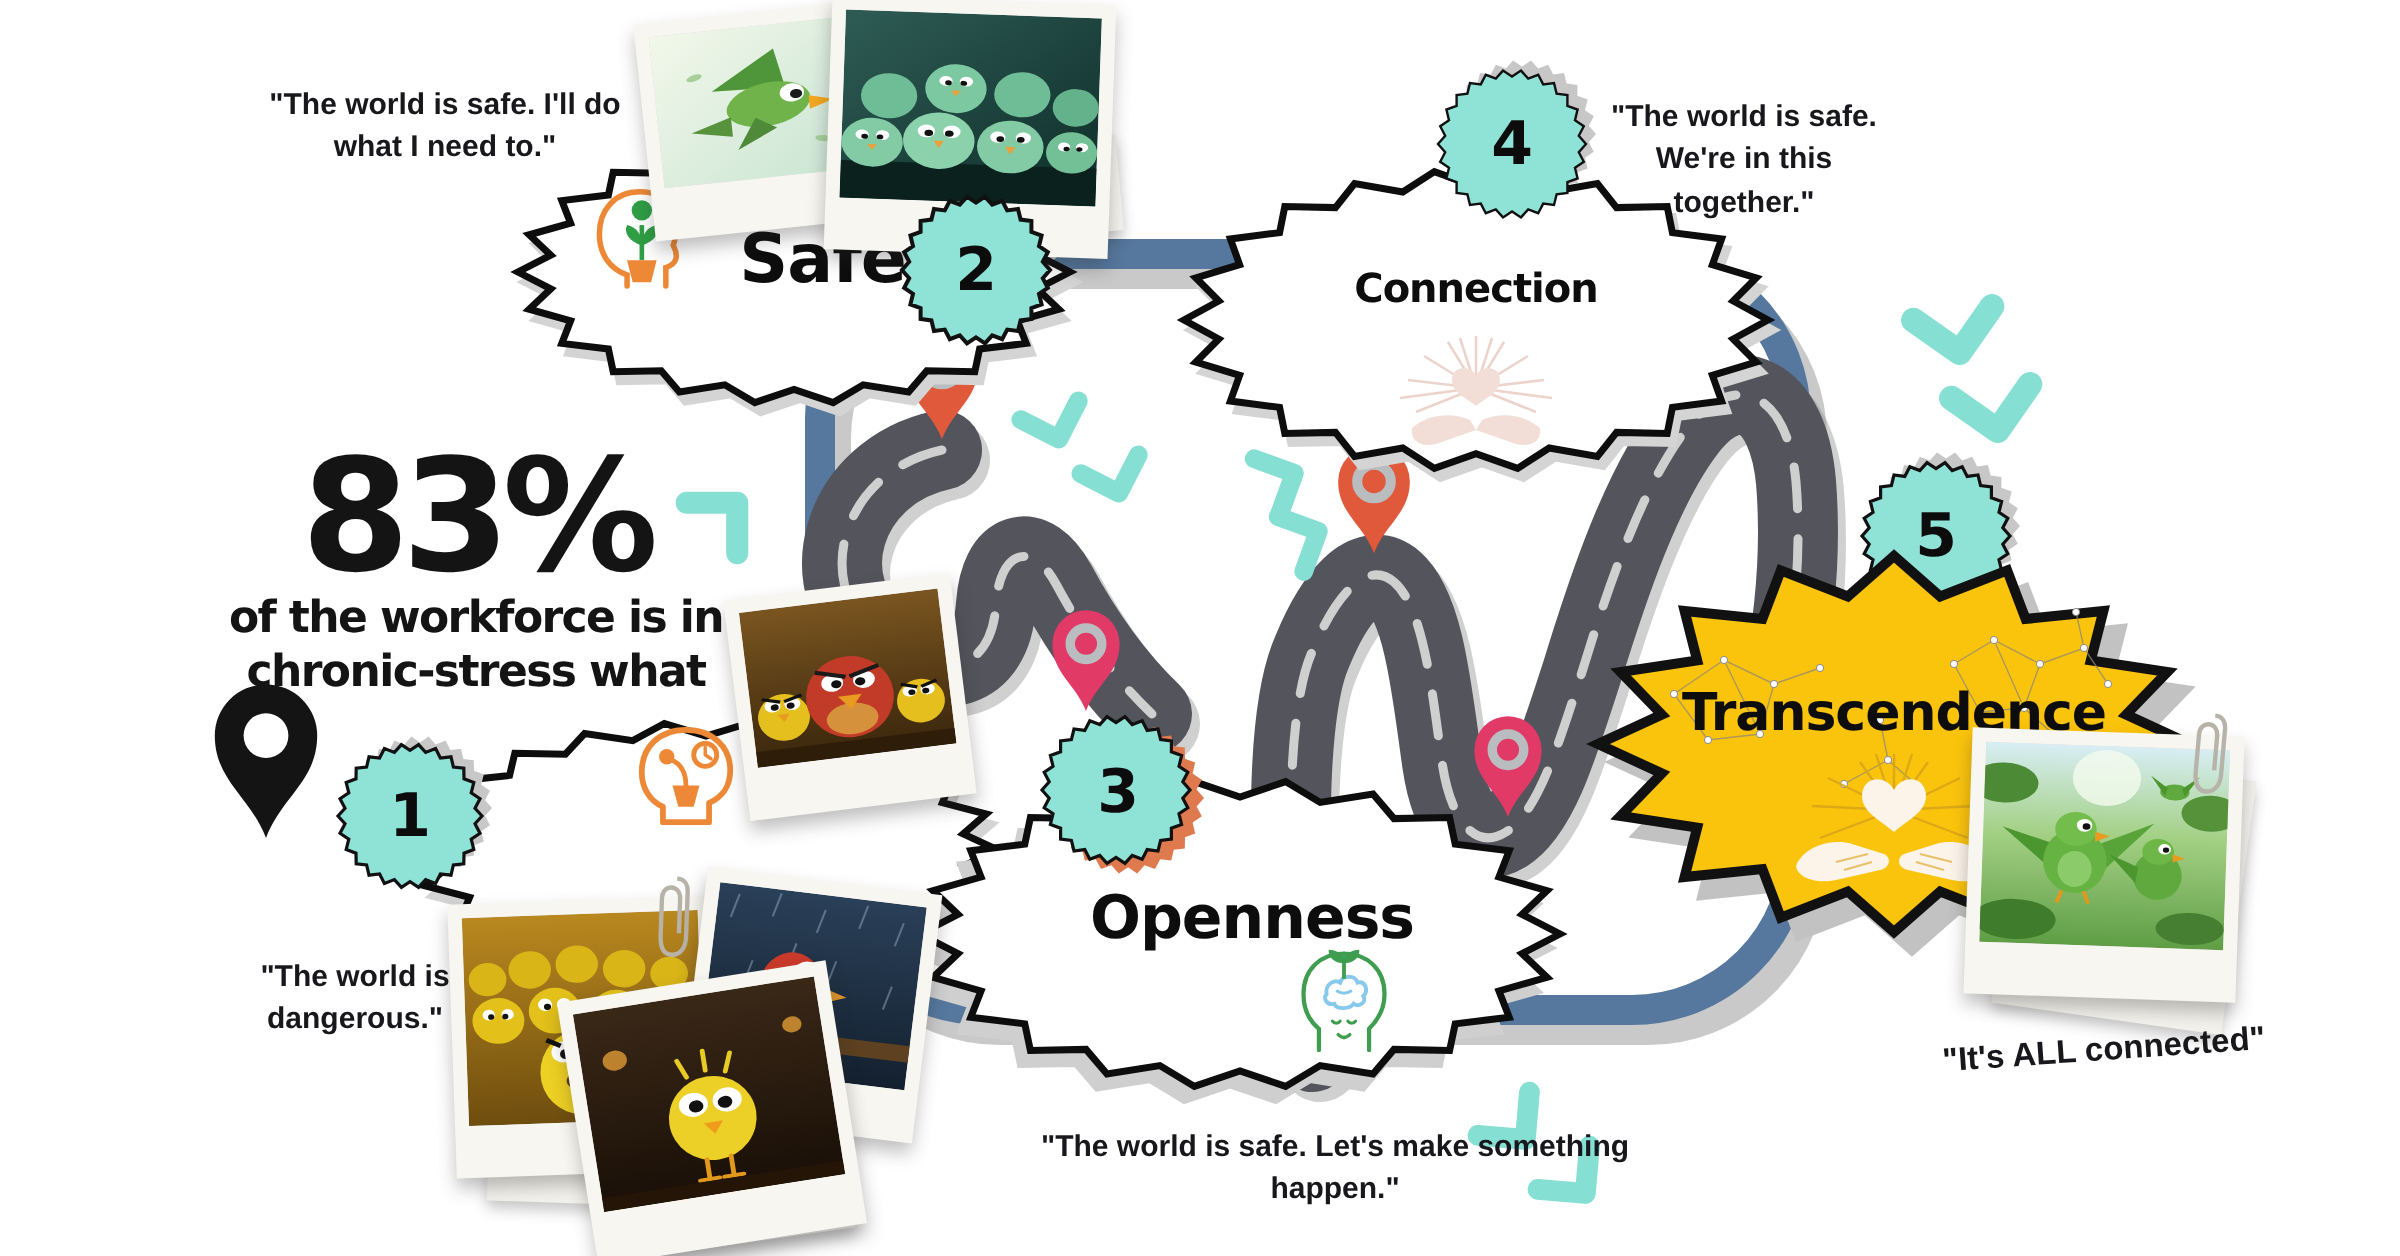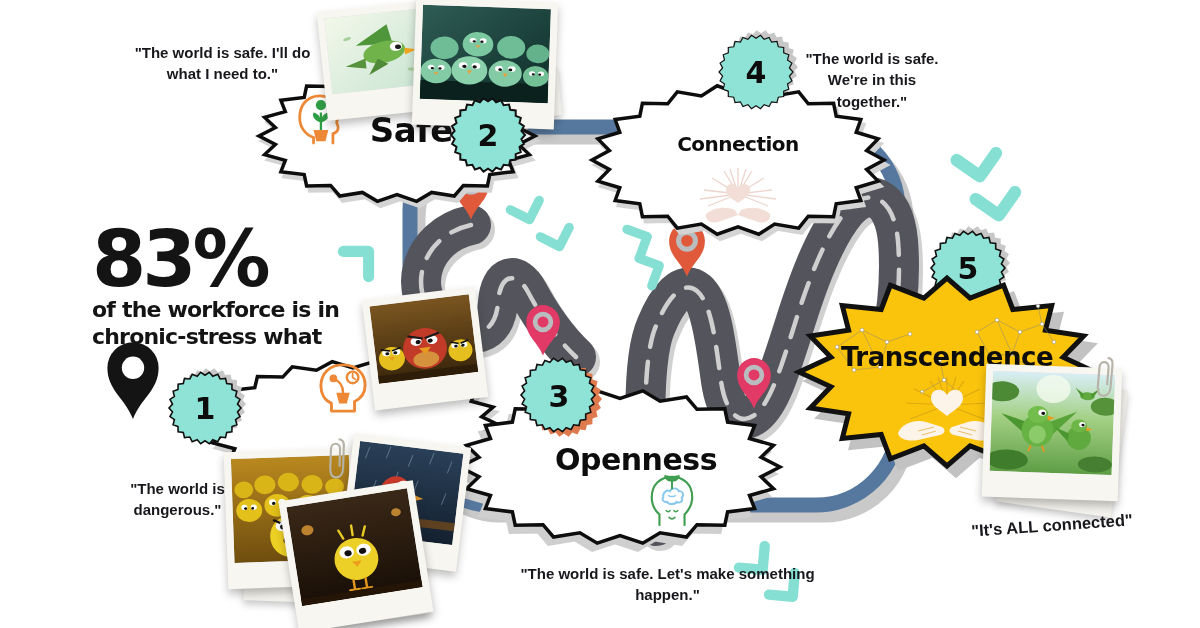--- a/index.html
+++ b/index.html
@@ -14,21 +14,21 @@
   .cloud .bubble{position:absolute;left:0;top:0;width:100%;height:100%;filter:drop-shadow(3px 5px 0 #d4d4d4);}
   .cloud-label{position:absolute;text-align:center;font-family:"DejaVu Sans",sans-serif;font-weight:bold;
                color:#0d0d0d;letter-spacing:-0.5px;}
   .cloud-icon{position:absolute;}
   .badge{position:absolute;width:90px;height:90px;}
   .badge svg{position:absolute;left:0;top:0;}
   .badge-num{position:absolute;left:0;top:0;right:0;bottom:0;display:flex;align-items:center;justify-content:center;
              font-family:"DejaVu Sans",sans-serif;font-weight:bold;font-size:30px;color:#0c0c0c;}
   .quote{position:absolute;text-align:center;font-weight:bold;font-size:15px;color:#17171c;line-height:1.42;}
   .quote.big{font-size:16.5px;}
-  .stat{position:absolute;left:92px;top:224px;width:292px;text-align:left;color:#141414;}
+  .stat{position:absolute;left:92px;top:224px;width:292px;text-align:center;color:#141414;}
   .stat-value{font-family:"DejaVu Sans",sans-serif;font-weight:bold;font-size:78px;line-height:0.92;letter-spacing:-4px;}
   .stat-line{font-family:"DejaVu Sans",sans-serif;font-weight:bold;font-size:22px;line-height:1.26;letter-spacing:-0.8px;}
   .polaroid{position:absolute;background:#f8f6f1;box-shadow:0 5px 9px rgba(40,40,40,.3);padding:7px 7px 0;}
   .polaroid .ph{display:block;width:100%;background:#ddd;}
   .polaroid .foot{height:26px;}
   .card{position:absolute;background:#f4f2ec;box-shadow:0 4px 7px rgba(40,40,40,.25);}
   .clip{position:absolute;width:20px;height:46px;}
   .burst-wrap{position:absolute;left:792px;top:272px;width:310px;height:200px;}
   .burst-wrap svg.burst{position:absolute;left:0;top:0;filter:drop-shadow(9px 9px 0 #c2c2c2);}
 </style>
@@ -132,21 +132,21 @@
       <path d="M26,32 C26,25 23,20 17,18" fill="none" stroke="#ED8936" stroke-width="2.5" stroke-linecap="round"></path>
       <circle cx="16" cy="17" r="4" fill="#ED8936"></circle>
       <path d="M19,32 L33,32 L30,43 L22,43 Z" fill="#ED8936"></path>
     </svg>
   </div>
 
   <div class="cloud" style="left:452px;top:382px;width:336px;height:170px;">
     <svg class="bubble" viewBox="0 0 336 170" style="filter:drop-shadow(-5px 7px 0 #cfcfcf);">
         <polygon fill="#ffffff" stroke="#0d0d0d" stroke-width="3.5" points="328.0,85.0 309.0,94.8 321.5,106.7 297.5,113.5 302.6,126.6 275.6,129.9 272.8,143.2 245.0,142.7 234.5,155.0 208.1,150.8 190.8,161.2 168.0,153.5 145.2,161.2 127.9,150.8 101.5,155.0 91.0,142.7 63.2,143.2 60.4,129.9 33.4,126.6 38.5,113.5 14.5,106.7 27.0,94.8 8.0,85.0 27.0,75.2 14.5,63.3 38.5,56.5 33.4,43.4 60.4,40.1 63.2,26.8 91.0,27.3 101.5,15.0 127.9,19.2 145.2,8.8 168.0,16.5 190.8,8.8 208.1,19.2 234.5,15.0 245.0,27.3 272.8,26.8 275.6,40.1 302.6,43.4 297.5,56.5 321.5,63.3 309.0,75.2"></polygon>
       </svg>
-    <div class="cloud-label" style="left:16px;top:60px;width:336px;font-size:30px;">Openness</div>
+    <div class="cloud-label" style="left:6px;top:60px;width:336px;font-size:30px;">Openness</div>
     <svg class="cloud-icon" style="left:192px;top:90px;" width="56" height="54" viewBox="0 0 58 56">
       <path d="M16,55 L16,44 C10,39 8,33 8,26 C8,13 17,5 29,5 C41,5 50,13 50,26 C50,33 47,39 42,44 L42,55" fill="none" stroke="#3F9D4F" stroke-width="2.2" stroke-linecap="round"></path>
       <path d="M20,26 C19,21 24,18 27,20 C28,16 35,16 36,20 C40,19 42,24 39,27 C41,30 37,33 34,31 C32,34 25,34 24,31 C20,32 18,28 20,26 Z" fill="none" stroke="#86C9EC" stroke-width="2"></path>
       <path d="M25,24 C27,26 31,26 33,24" fill="none" stroke="#86C9EC" stroke-width="1.5"></path>
       <path d="M29,18 L29,6" stroke="#3F9D4F" stroke-width="2"></path>
       <path d="M29,10 C24,10 21,7 21,3 C26,3 29,6 29,10 Z" fill="#3F9D4F"></path>
       <path d="M29,10 C34,10 37,7 37,3 C32,3 29,6 29,10 Z" fill="#3F9D4F"></path>
       <path d="M23,40 C24,41.5 26,41.5 27,40 M31,40 C32,41.5 34,41.5 35,40" fill="none" stroke="#3F9D4F" stroke-width="1.6" stroke-linecap="round"></path>
       <path d="M26,47 C28,49 30,49 32,47" fill="none" stroke="#3F9D4F" stroke-width="1.8" stroke-linecap="round"></path>
     </svg>

